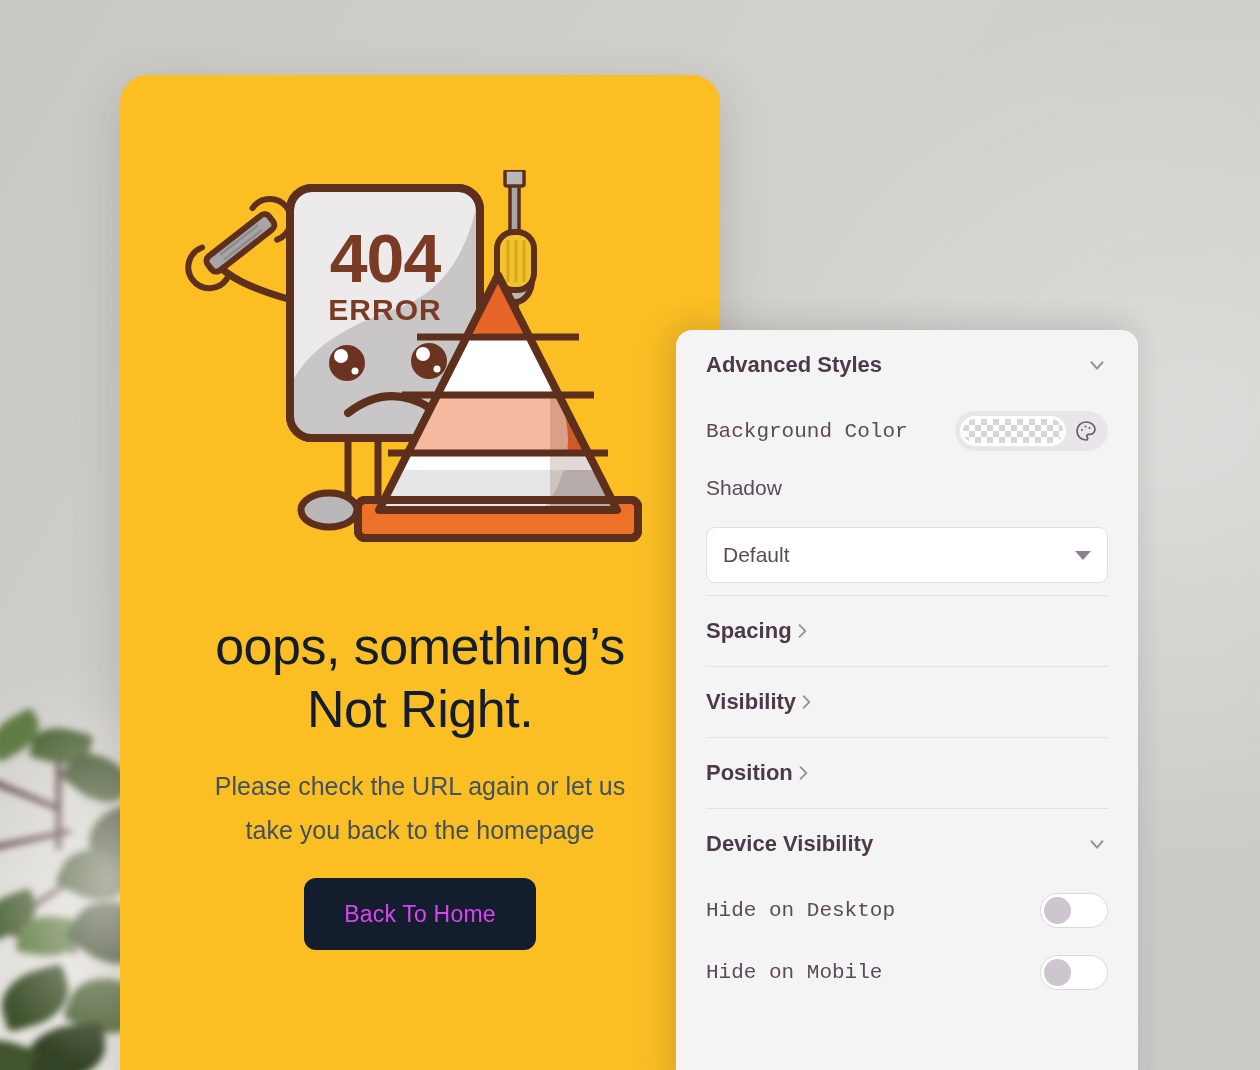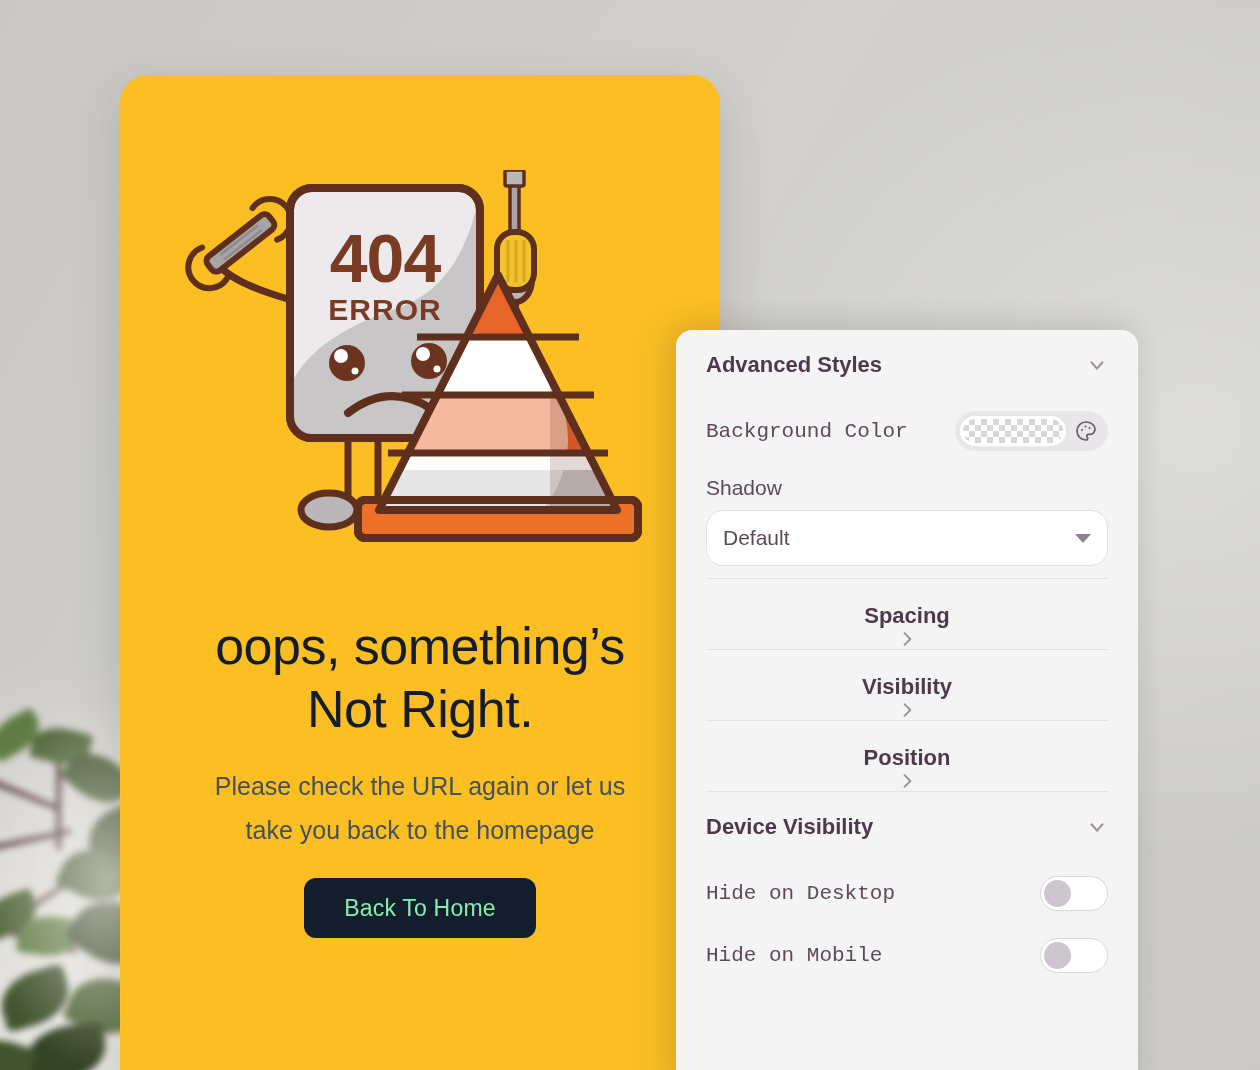--- a/index.html
+++ b/index.html
@@ -101,23 +101,23 @@
     font-size: 25px;
     line-height: 1.75;
     color: #43505e;
   }
 
   .home-btn {
     position: absolute;
     left: 184px;
     top: 803px;
     width: 232px;
-    height: 60px;
+    height: 72px;
     background: #131d2e;
-    color: #86efac;
+    color: #d946ef;
     border: none;
     border-radius: 12px;
     font-family: "Liberation Sans", sans-serif;
     font-size: 23px;
     cursor: pointer;
     letter-spacing: 0.2px;
   }
 
   
   .panel {
@@ -184,53 +184,52 @@
       linear-gradient(45deg, #d8d6d8 25%, transparent 25%, transparent 75%, #d8d6d8 75%);
     background-size: 12px 12px;
     background-position: 0 0, 6px 6px;
   }
   .palette-ico { width: 24px; height: 24px; color: #6b5a68; }
 
   .field-label {
     font-size: 21px;
     color: #5b4a58;
     margin-top: 14px;
-    margin-bottom: 10px;
+    margin-bottom: 27px;
   }
 
   .select {
     position: relative;
     height: 56px;
     background: #ffffff;
     border: 1px solid #e2dee3;
-    border-radius: 17px;
+    border-radius: 9px;
     display: flex;
     align-items: center;
     padding: 0 16px;
     cursor: pointer;
   }
   .select .val { font-size: 21px; color: #5b4a58; }
   .caret {
     position: absolute;
     right: 16px;
     width: 0; height: 0;
     border-left: 8px solid transparent;
     border-right: 8px solid transparent;
     border-top: 9px solid #8f8090;
   }
 
   .divider { height: 1px; background: #e4e1e4; }
 
   .nav-row {
     display: flex;
     align-items: center;
-    justify-content: flex-end;
+    justify-content: flex-start;
     height: 70px;
     cursor: pointer;
-    flex-direction: column;
   }
   .nav-row .title { font-size: 22px; font-weight: 700; color: #4c3a4a; }
   .chev-r { width: 20px; height: 20px; color: #9b8f99; }
 
   
   .toggle {
     width: 68px;
     height: 35px;
     border-radius: 18px;
     background: #ffffff;

